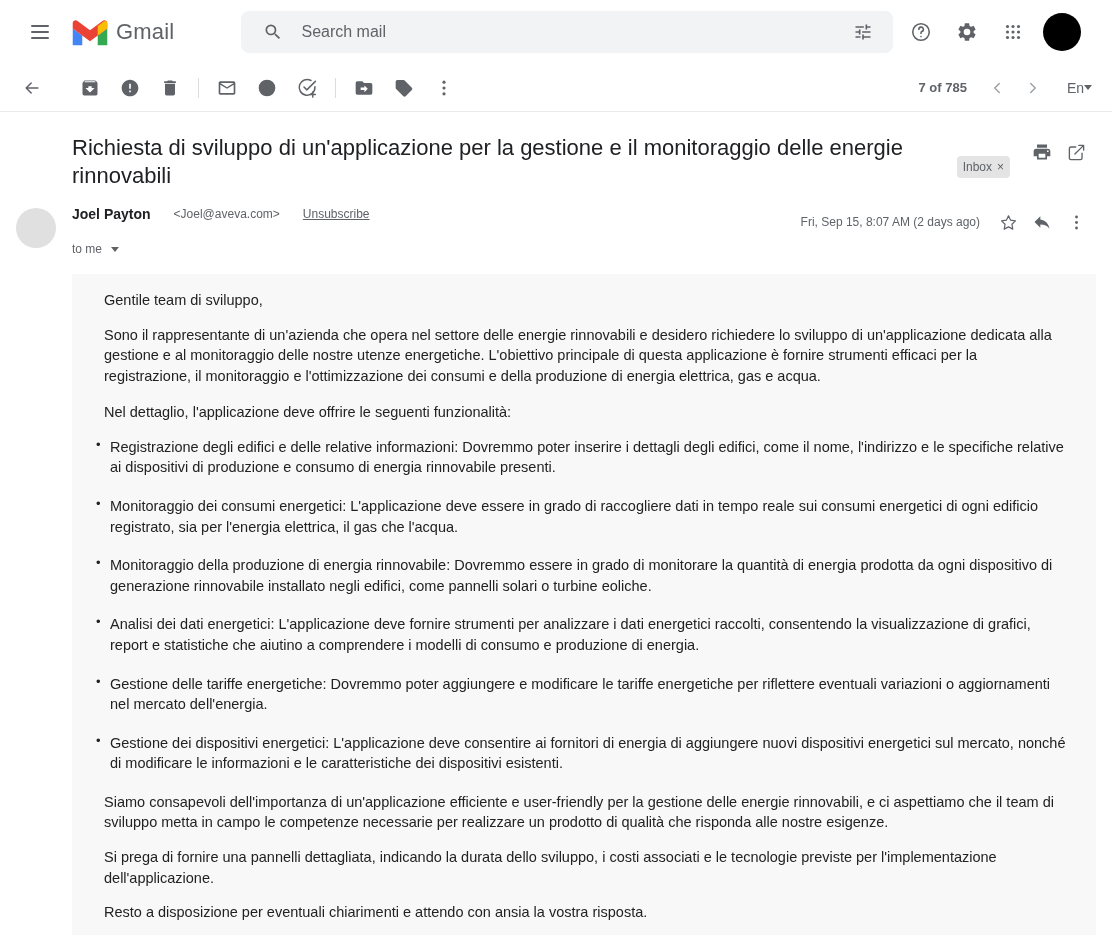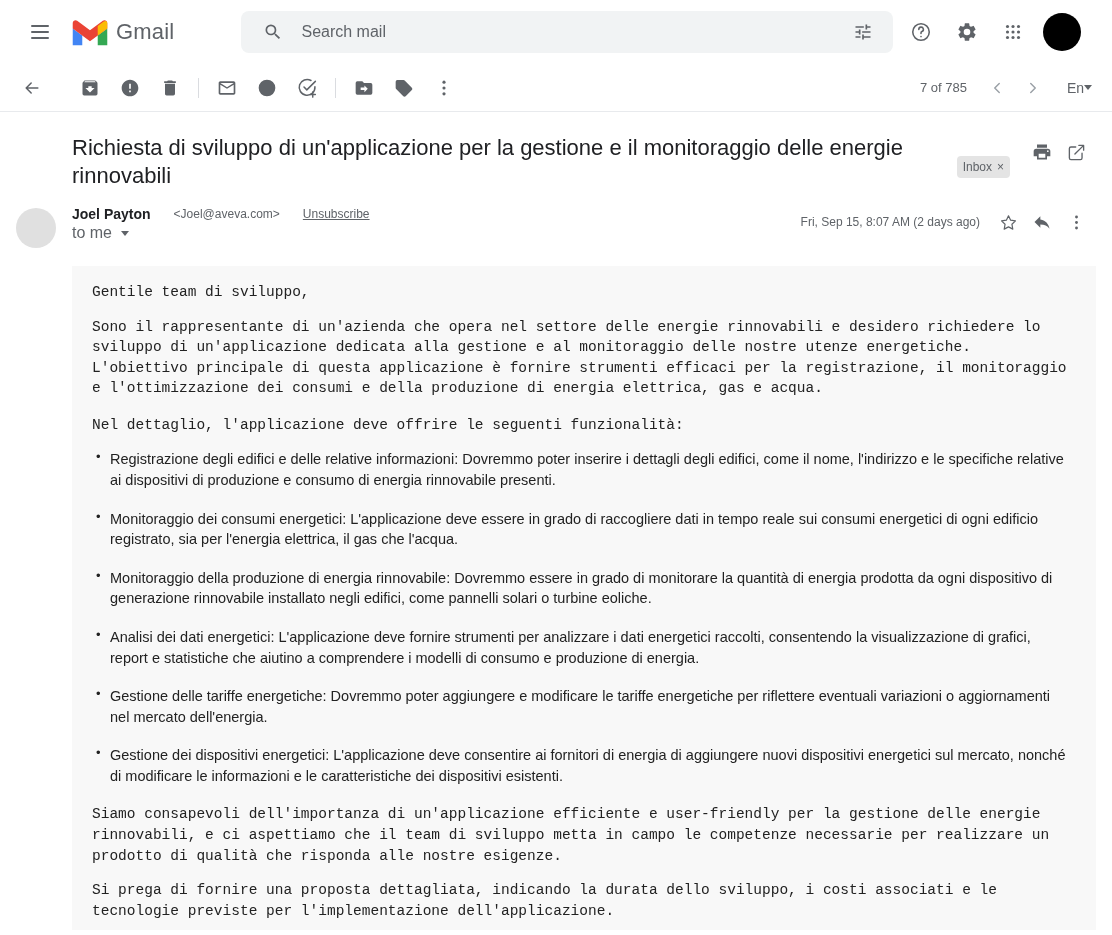--- a/index.html
+++ b/index.html
@@ -99,20 +99,21 @@
     width: 1px; height: 20px; background: #dadce0;
     margin: 0 8px; flex: 0 0 auto;
   }
   .tb-gap-1 { width: 18px; flex: 0 0 auto; }
   .tb-right {
     margin-left: auto; display: flex; align-items: center;
   }
   .count-text {
     font-size: 13px; color: #5f6368; margin-right: 12px;
     white-space: nowrap;
+    font-weight: bold;
   }
   .nav-btn {
     width: 36px; height: 36px; border-radius: 50%;
     display: flex; align-items: center; justify-content: center;
     cursor: pointer;
   }
   .lang-btn {
     display: flex; align-items: center; gap: 0;
     font-size: 14px; color: #5f6368;
     padding: 6px 8px; border-radius: 4px; cursor: pointer;
@@ -164,21 +165,21 @@
   .sender-info { margin-left: 16px; flex: 1 1 auto; min-width: 0; }
   .sender-line { display: flex; align-items: center; flex-wrap: wrap; gap: 23px; }
   .sender-name { font-size: 14px; font-weight: bold; color: #202124; }
   .sender-email { font-size: 12px; color: #5f6368; }
   .unsubscribe {
     font-size: 12px; color: #5f6368;
     text-decoration: underline; cursor: pointer;
   }
   .to-me {
     display: flex; align-items: center; gap: 9px;
-    font-size: 16px; color: #5f6368; margin-top: 2px;
+    font-size: 12px; color: #5f6368; margin-top: 20px;
     cursor: pointer; width: fit-content;
   }
   .msg-meta {
     display: flex; align-items: center; gap: 2px;
     flex: 0 0 auto; margin-top: 0px;
   }
   .msg-date { font-size: 12px; color: #5f6368; margin-right: 10px; white-space: nowrap; }
   .meta-btn {
     width: 32px; height: 32px; border-radius: 50%;
     display: flex; align-items: center; justify-content: center;
@@ -187,24 +188,24 @@
 
   
   .msg-body {
     margin: 18px 16px 0 72px;
     background: #f8f8f8;
     padding: 16px 28px 28px 16px;
     height: 664px;
     overflow: hidden;
   }
   .msg-body p {
-    margin: 0 0 14px 4px;
+    margin: 0 0 14px 16px;
     font-size: 14.5px; line-height: 1.42;
     color: #222222;
-    font-family: Liberation Mono, monospace;
+    font-family: Liberation Sans, sans-serif;
   }
   .msg-body p.tight { margin-bottom: 16px; }
   .bullets { margin: 0 0 4px 0; padding: 0; list-style: none; }
   .bullets li {
     position: relative;
     padding-left: 22px;
     margin-bottom: 18px;
     font-size: 14.5px; line-height: 1.42;
     color: #222222;
   }
@@ -435,17 +436,17 @@
   <ul class="bullets">
     <li>Registrazione degli edifici e delle relative informazioni: Dovremmo poter inserire i dettagli degli edifici, come il nome, l'indirizzo e le specifiche relative ai dispositivi di produzione e consumo di energia rinnovabile presenti.</li>
     <li>Monitoraggio dei consumi energetici: L'applicazione deve essere in grado di raccogliere dati in tempo reale sui consumi energetici di ogni edificio registrato, sia per l'energia elettrica, il gas che l'acqua.</li>
     <li>Monitoraggio della produzione di energia rinnovabile: Dovremmo essere in grado di monitorare la quantità di energia prodotta da ogni dispositivo di generazione rinnovabile installato negli edifici, come pannelli solari o turbine eoliche.</li>
     <li>Analisi dei dati energetici: L'applicazione deve fornire strumenti per analizzare i dati energetici raccolti, consentendo la visualizzazione di grafici, report e statistiche che aiutino a comprendere i modelli di consumo e produzione di energia.</li>
     <li>Gestione delle tariffe energetiche: Dovremmo poter aggiungere e modificare le tariffe energetiche per riflettere eventuali variazioni o aggiornamenti nel mercato dell'energia.</li>
     <li>Gestione dei dispositivi energetici: L'applicazione deve consentire ai fornitori di energia di aggiungere nuovi dispositivi energetici sul mercato, nonché di modificare le informazioni e le caratteristiche dei dispositivi esistenti.</li>
   </ul>
 
   <p>Siamo consapevoli dell'importanza di un'applicazione efficiente e user-friendly per la gestione delle energie rinnovabili, e ci aspettiamo che il team di sviluppo metta in campo le competenze necessarie per realizzare un prodotto di qualità che risponda alle nostre esigenze.</p>
-  <p>Si prega di fornire una proposta dettagliata, indicando la durata dello sviluppo, i costi associati e le tecnologie previste per l'implementazione dell'applicazione.</p>
+  <p>Si prega di fornire una pannelli dettagliata, indicando la durata dello sviluppo, i costi associati e le tecnologie previste per l'implementazione dell'applicazione.</p>
   <p>Resto a disposizione per eventuali chiarimenti e attendo con ansia la vostra risposta.</p>
   <p>Cordiali saluti,</p>
 
 </div>
 
 </body></html>

